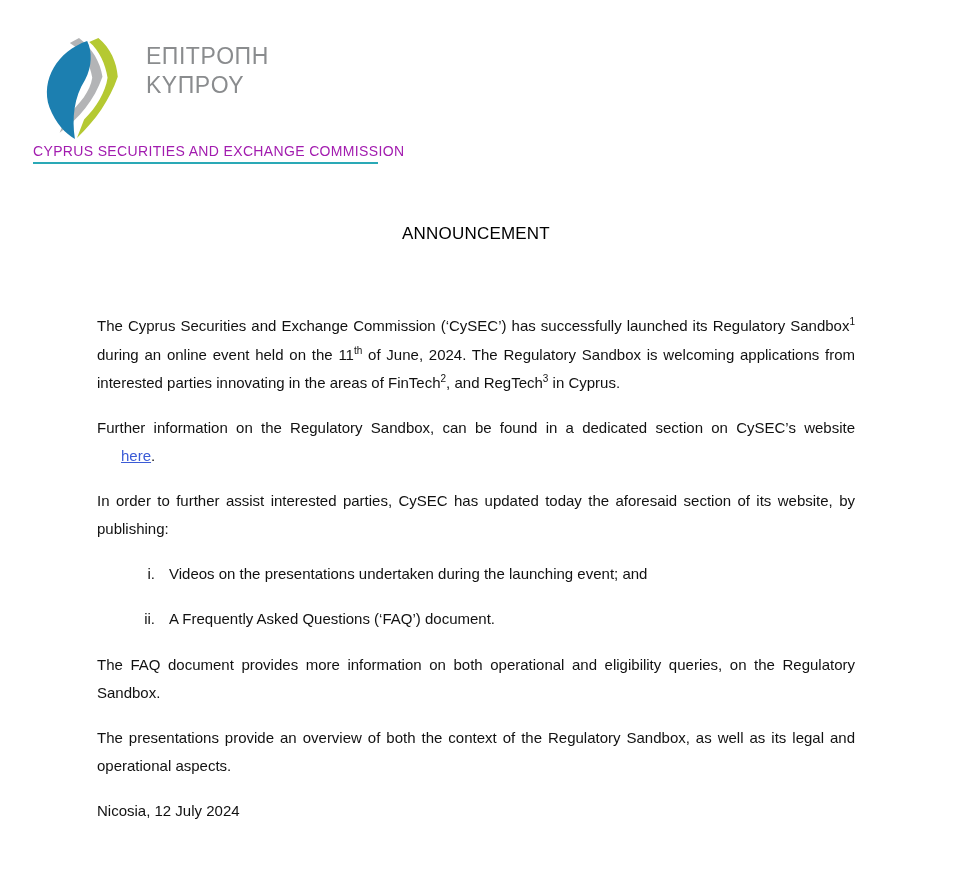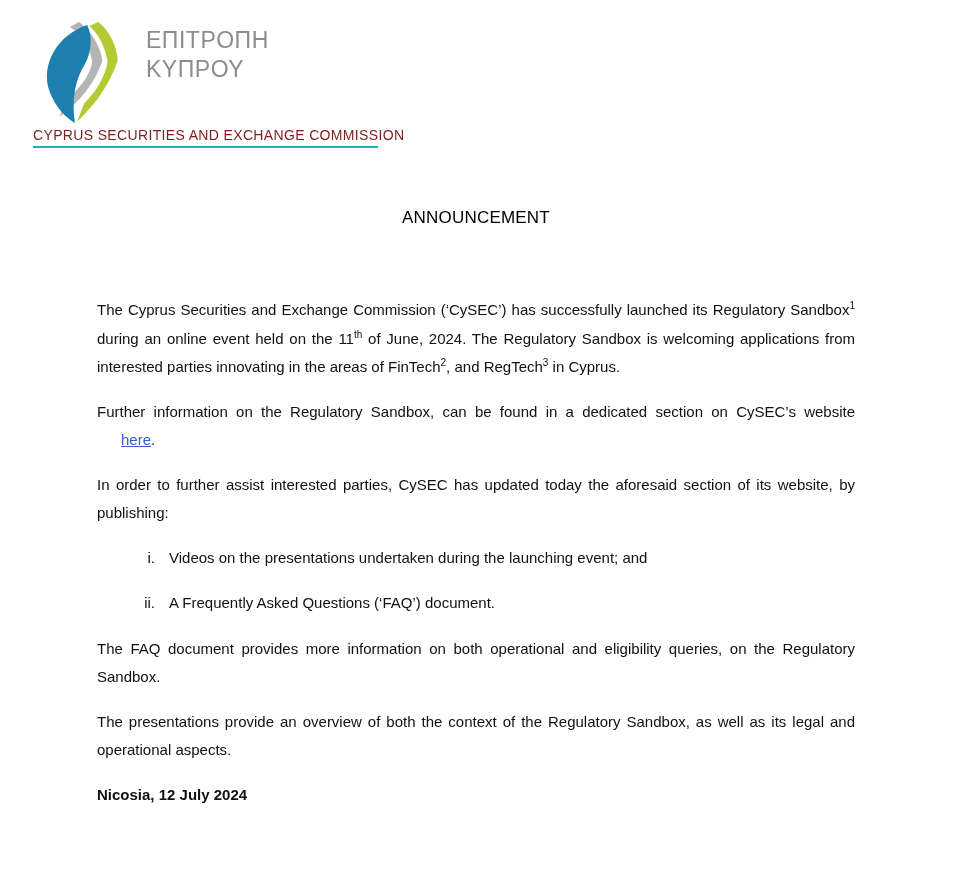--- a/index.html
+++ b/index.html
@@ -7,42 +7,42 @@
   body {
     width: 971px;
     height: 892px;
     font-family: "Liberation Sans", sans-serif;
     color: #111111;
     overflow: hidden;
   }
   .page {
     width: 809px;
     height: 892px;
-    padding: 22px 0 0 0;
+    padding: 38px 0 0 0;
     position: relative;
   }
 
   
   .logo-block { margin-left: 33px; width: 352px; }
   .logo-top { display: flex; align-items: flex-start; }
   .logo-mark { width: 78px; height: 102px; margin-left: 7px; flex: 0 0 auto; }
   .logo-greek {
     margin-left: 28px;
     margin-top: 4px;
     font-size: 23px;
     line-height: 29px;
     letter-spacing: 0.5px;
     color: #8a8c8e;
     font-weight: 400;
   }
   .logo-english {
     margin-top: 3px;
     font-size: 14px;
     letter-spacing: 0.35px;
-    color: #7f1d1d;
+    color: #a21caf;
     white-space: nowrap;
   }
   .logo-underline {
     margin-top: 3px;
     width: 345px;
     height: 2px;
     background: #2aa9b6;
   }
 
   
@@ -75,21 +75,21 @@
   .doc-list { margin: 2px 0 16px 0; }
   .list-item { display: flex; margin-bottom: 17px; text-align: left; }
   .list-marker {
     flex: 0 0 28px;
     margin-left: 30px;
     text-align: right;
     padding-right: 0;
   }
   .list-text { padding-left: 14px; }
 
-  .date-line { font-weight: bold; margin-top: 2px; }
+  .date-line { font-weight: normal; margin-top: 2px; }
 </style>
 </head>
 <body>
 
 <div class="page">
 
   <header class="logo-block">
     <div class="logo-top">
       <svg class="logo-mark" viewBox="0 0 76 100" xmlns="http://www.w3.org/2000/svg" aria-hidden="true">
 

